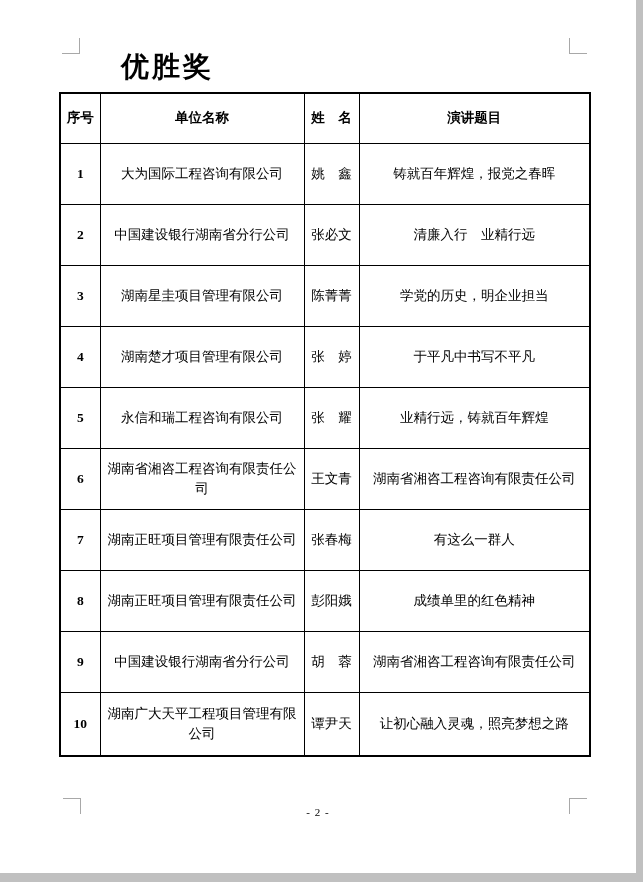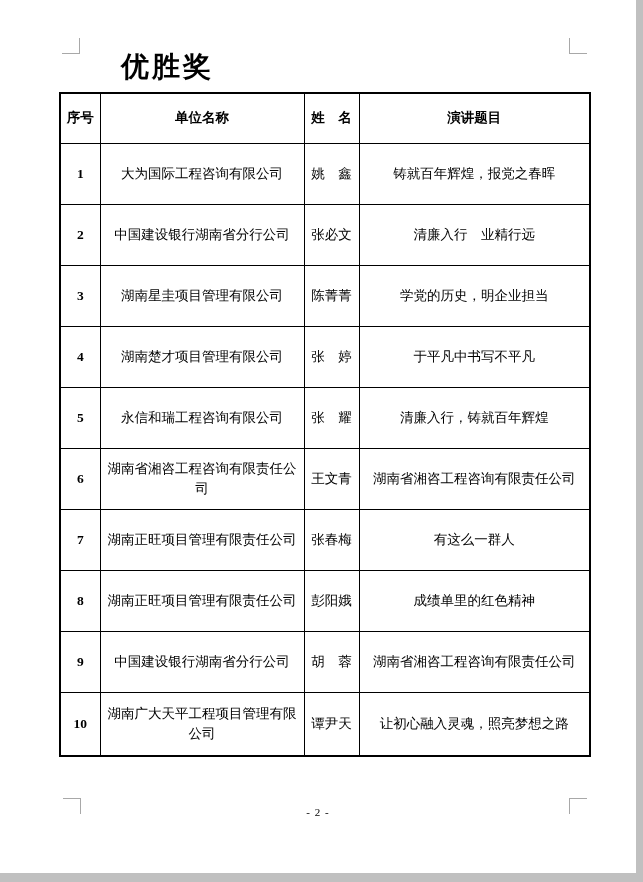--- a/index.html
+++ b/index.html
@@ -139,21 +139,21 @@
         <tr>
     <td class="c-num">4</td>
     <td class="c-company">湖南楚才项目管理有限公司</td>
     <td class="c-name">张　婷</td>
     <td class="c-topic">于平凡中书写不平凡</td>
   </tr>
         <tr>
     <td class="c-num">5</td>
     <td class="c-company">永信和瑞工程咨询有限公司</td>
     <td class="c-name">张　耀</td>
-    <td class="c-topic">清廉入行，铸就百年辉煌</td>
+    <td class="c-topic">业精行远，铸就百年辉煌</td>
   </tr>
         <tr>
     <td class="c-num">6</td>
     <td class="c-company">湖南省湘咨工程咨询有限责任公司</td>
     <td class="c-name">王文青</td>
     <td class="c-topic">湖南省湘咨工程咨询有限责任公司</td>
   </tr>
         <tr>
     <td class="c-num">7</td>
     <td class="c-company">湖南正旺项目管理有限责任公司</td>

